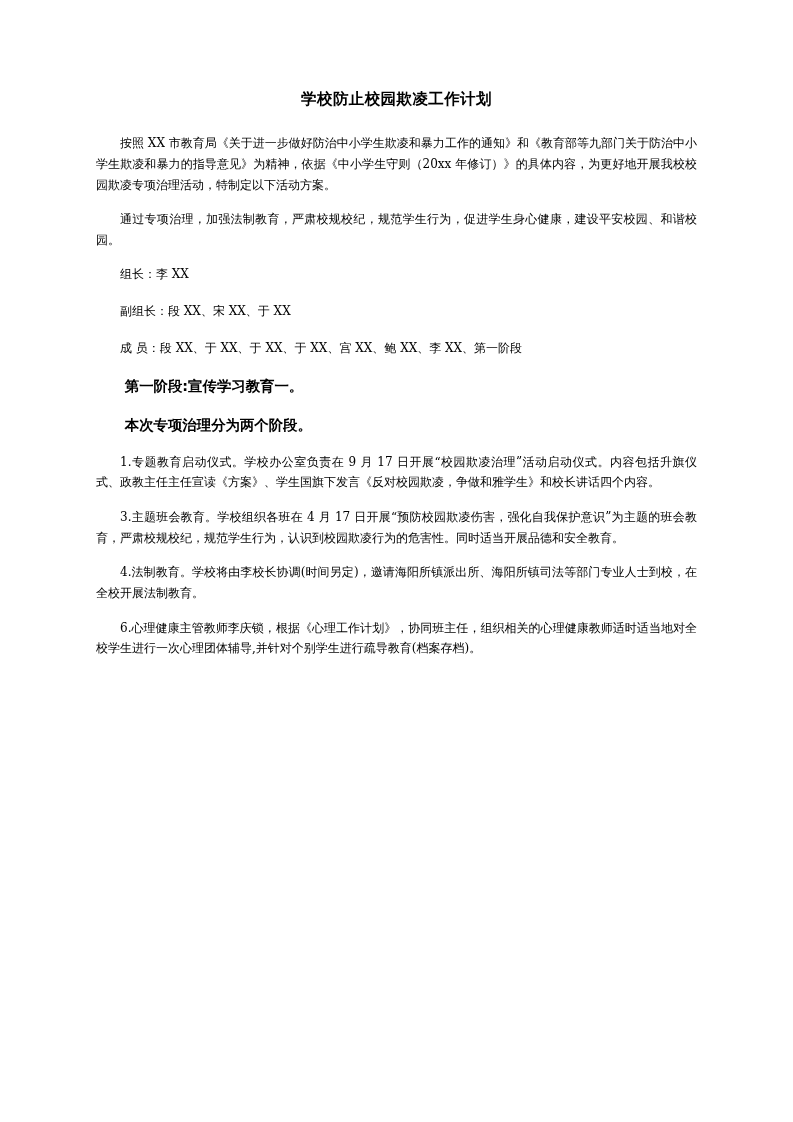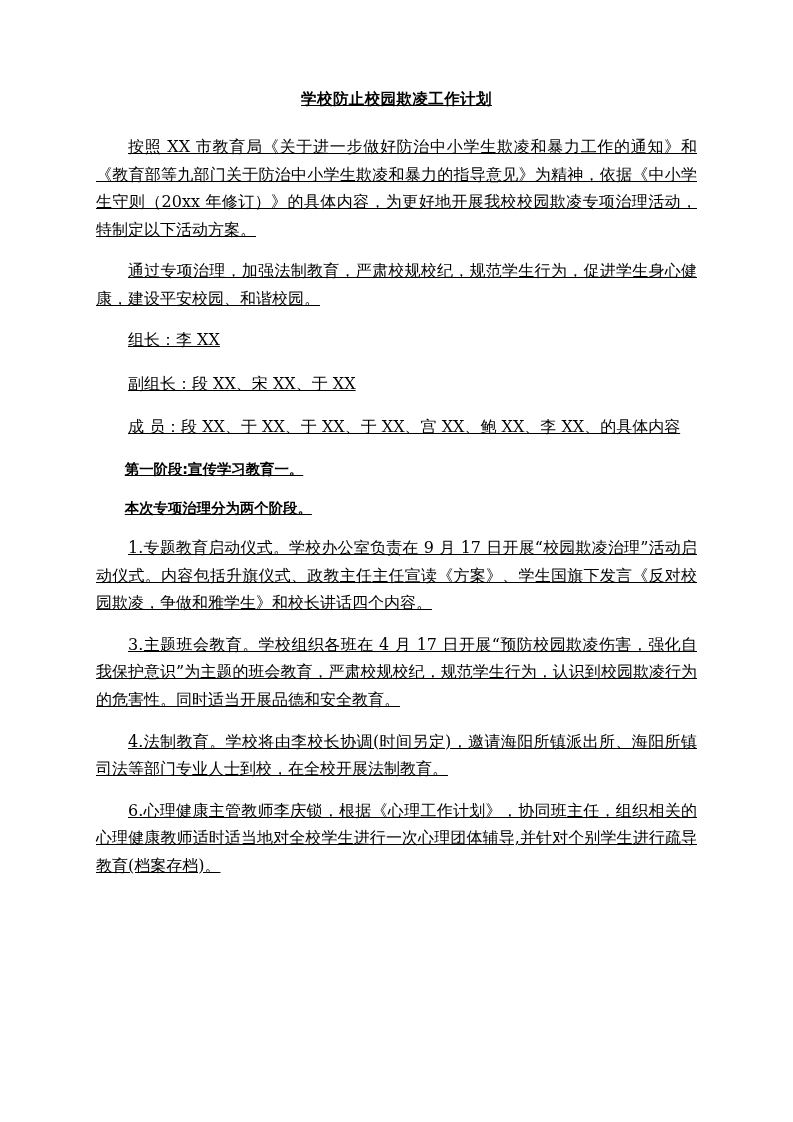--- a/index.html
+++ b/index.html
@@ -14,34 +14,33 @@
     color: #000000;
     -webkit-font-smoothing: antialiased;
   }
   .page {
     position: relative;
     width: 793px;
     height: 1002px;
     box-sizing: border-box;
     padding: 88px 96px 60px 96px;
     background: #ffffff;
-    text-decoration: underline;
   }
   .doc-title {
     text-align: center;
     font-size: 15.5px;
     font-weight: bold;
     font-family: "DejaVu Sans", "Liberation Sans", sans-serif;
     letter-spacing: 0.4px;
     margin: 0 0 22px 0;
     line-height: 1.5;
   }
   p.para {
     margin: 0 0 14px 0;
-    font-size: 16px;
+    font-size: 12px;
     line-height: 1.72;
     text-align: justify;
     text-justify: inter-ideograph;
     text-indent: 2em;
   }
   p.para.bold {
     font-weight: bold;
     font-family: "DejaVu Sans", "Liberation Sans", sans-serif;
     font-size: 14.4px;
   }
@@ -57,21 +56,21 @@
   <h1 class="doc-title">学校防止校园欺凌工作计划</h1>
 
   <p class="para">按照 XX 市教育局《关于进一步做好防治中小学生欺凌和暴力工作的通知》和《教育部等九部门关于防治中小学生欺凌和暴力的指导意见》为精神，依据《中小学生守则（20xx 年修订）》的具体内容，为更好地开展我校校园欺凌专项治理活动，特制定以下活动方案。</p>
 
   <p class="para">通过专项治理，加强法制教育，严肃校规校纪，规范学生行为，促进学生身心健康，建设平安校园、和谐校园。</p>
 
   <p class="para roster">组长：李 XX</p>
 
   <p class="para roster">副组长：段 XX、宋 XX、于 XX</p>
 
-  <p class="para roster">成 员：段 XX、于 XX、于 XX、于 XX、宫 XX、鲍 XX、李 XX、的具体内容</p>
+  <p class="para roster">成 员：段 XX、于 XX、于 XX、于 XX、宫 XX、鲍 XX、李 XX、第一阶段</p>
 
   <p class="para bold">第一阶段:宣传学习教育一。</p>
 
   <p class="para bold">本次专项治理分为两个阶段。</p>
 
 
   <p class="para">1.专题教育启动仪式。学校办公室负责在 9 月 17 日开展“校园欺凌治理”活动启动仪式。内容包括升旗仪式、政教主任主任宣读《方案》、学生国旗下发言《反对校园欺凌，争做和雅学生》和校长讲话四个内容。</p>
 
   <p class="para">3.主题班会教育。学校组织各班在 4 月 17 日开展“预防校园欺凌伤害，强化自我保护意识”为主题的班会教育，严肃校规校纪，规范学生行为，认识到校园欺凌行为的危害性。同时适当开展品德和安全教育。</p>
 

